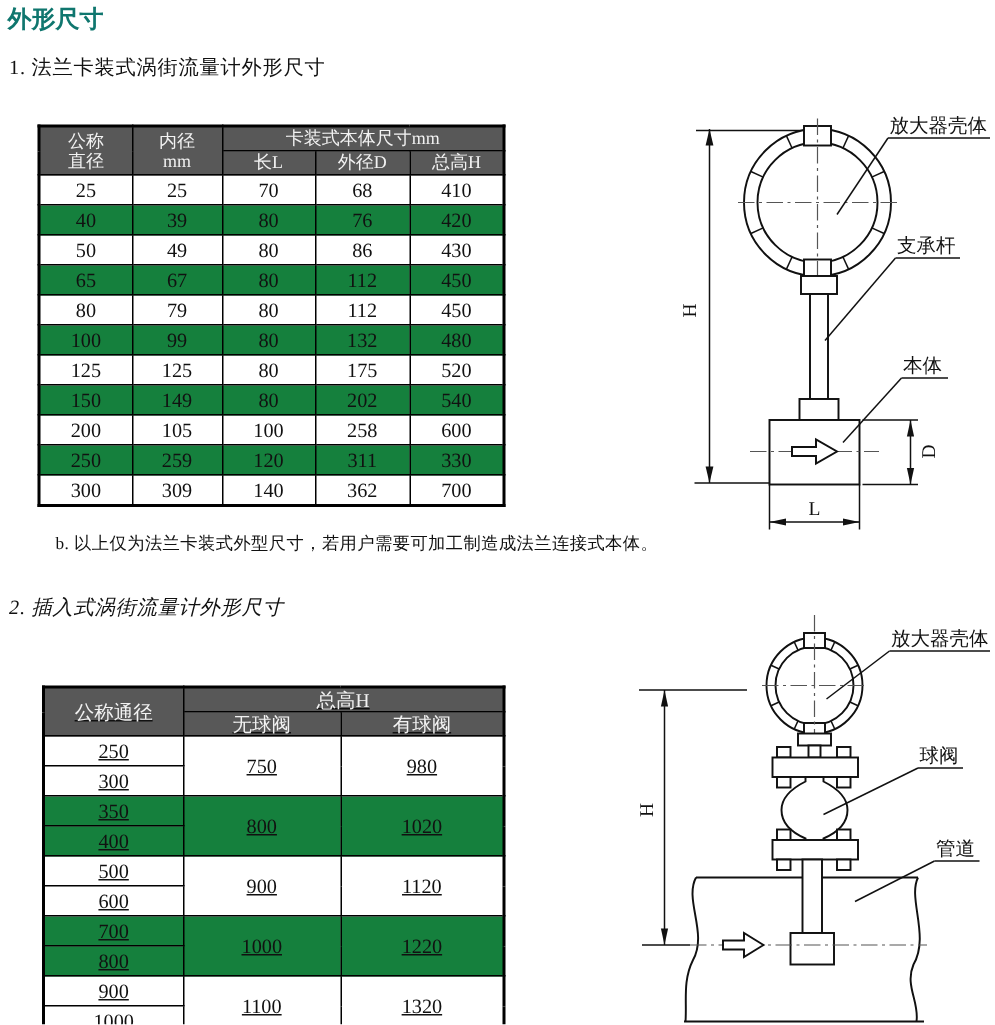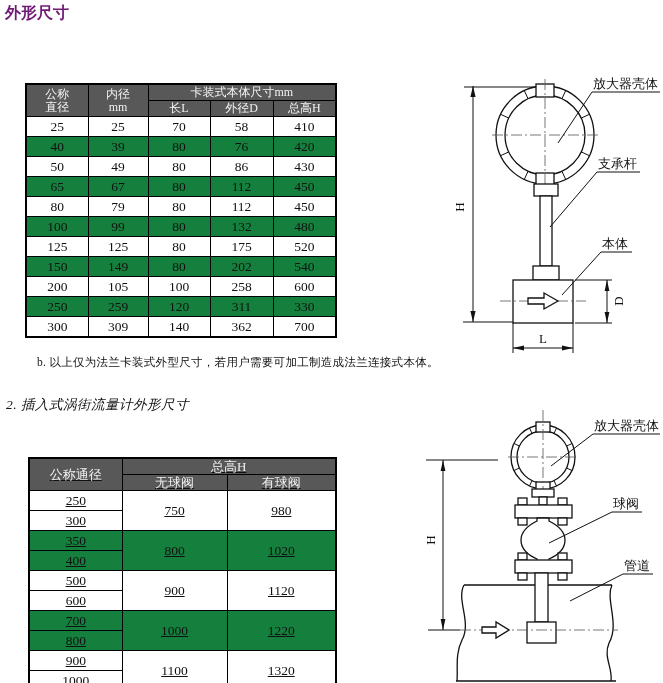--- a/index.html
+++ b/index.html
@@ -1,21 +1,21 @@
 <!DOCTYPE html>
 <html><head>
 <meta charset="utf-8">
 <style>
   * { box-sizing: border-box; }
   html,body { margin:0; padding:0; background:#fff; }
   #canvas { position:relative; width:663px; height:683px; background:#fff;
             font-family:"Liberation Serif","DejaVu Serif",serif; color:#111; overflow:hidden; }
 
   .doc-title { position:absolute; left:5px; top:3px; font-size:16px; font-weight:bold;
-               color:#701a75; font-family:"Liberation Sans","DejaVu Sans",sans-serif; }
+               color:#0f766e; font-family:"Liberation Sans","DejaVu Sans",sans-serif; }
   .sec-heading { position:absolute; font-size:13.5px; letter-spacing:0.5px; }
   #heading1 { left:6px; top:36px; }
   #heading2 { left:6px; top:396px;font-style:italic; }
 
   table.sheet { position:absolute; border-collapse:collapse; table-layout:fixed;
                 background:#fff; border:2px solid #000;padding-left:40px; }
   table.sheet th, table.sheet td { border:1px solid #000; text-align:center; padding:0; }
   table.sheet th { background:#585858; color:#f2f2f2; font-weight:normal;
                    font-size:12px; line-height:13px; padding:1px 0; }
   table.sheet td { font-size:13.5px; height:19px; line-height:19px; }
@@ -39,20 +39,21 @@
   .cl    { fill:none; stroke:#555; stroke-width:0.8; stroke-dasharray:11 3 2 3; }
   .ah    { fill:#111; stroke:none; }
   svg text { font-family:"Liberation Serif","DejaVu Serif",serif; font-size:13px; fill:#111; }
 </style>
 </head>
 <body>
 
 <div id="canvas">
 
   <div class="doc-title">外形尺寸</div>
+  <div class="sec-heading" id="heading1">1. 法兰卡装式涡街流量计外形尺寸</div>
 
   <table class="sheet" id="table1">
     <colgroup>
         <col style="width:62px">
         <col style="width:60px">
         <col style="width:62px">
         <col style="width:63px">
         <col style="width:63px">
       </colgroup>
     <tbody>
@@ -63,21 +64,21 @@
     </tr>
     <tr>
       <th>长L</th>
       <th>外径D</th>
       <th>总高H</th>
     </tr>
     <tr>
           <td>25</td>
           <td>25</td>
           <td>70</td>
-          <td>58</td>
+          <td>68</td>
           <td>410</td>
         </tr>
     <tr class="shade">
           <td>40</td>
           <td>39</td>
           <td>80</td>
           <td>76</td>
           <td>420</td>
         </tr>
     <tr>

